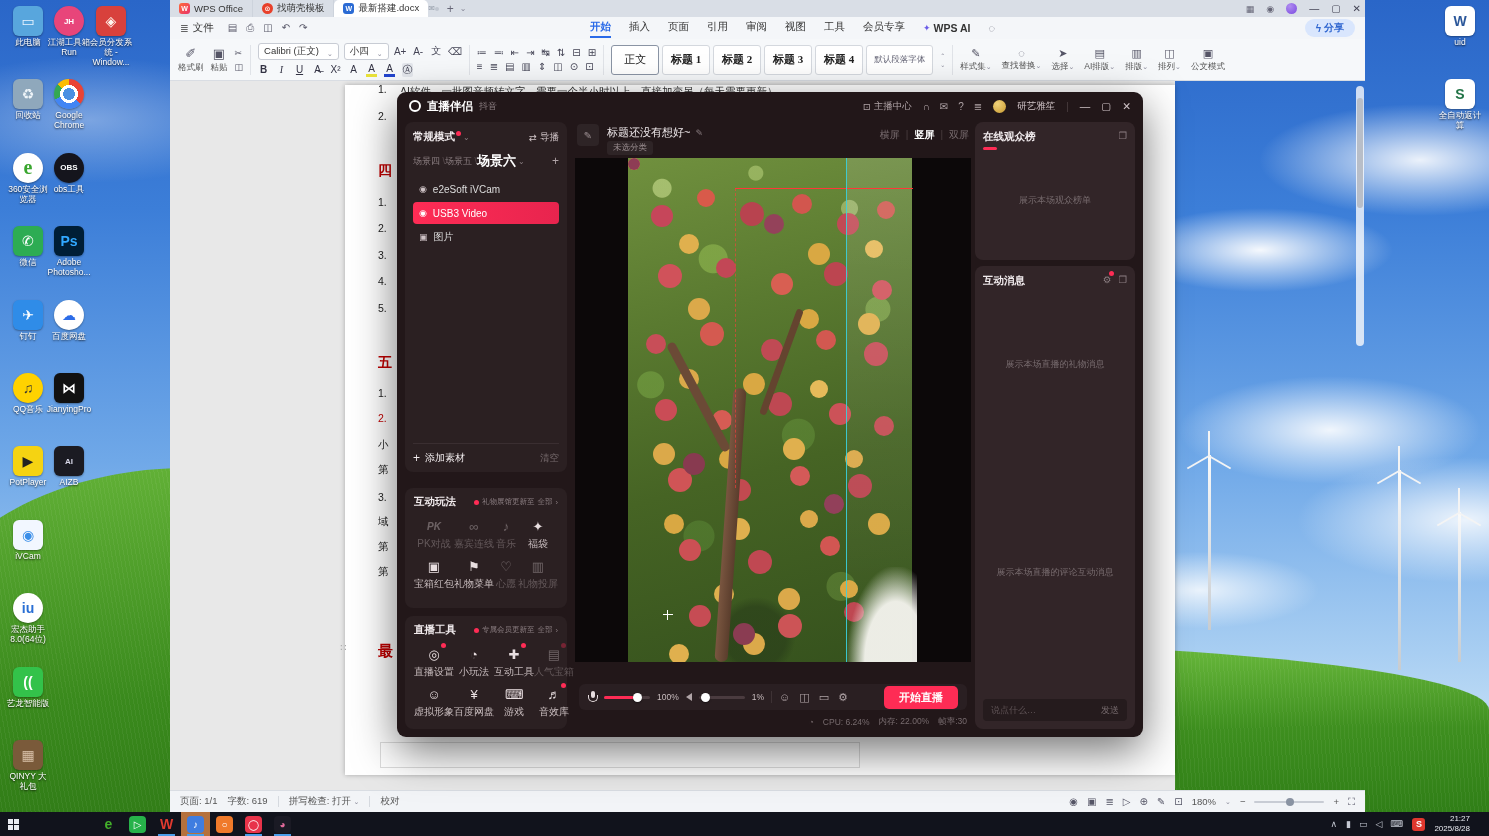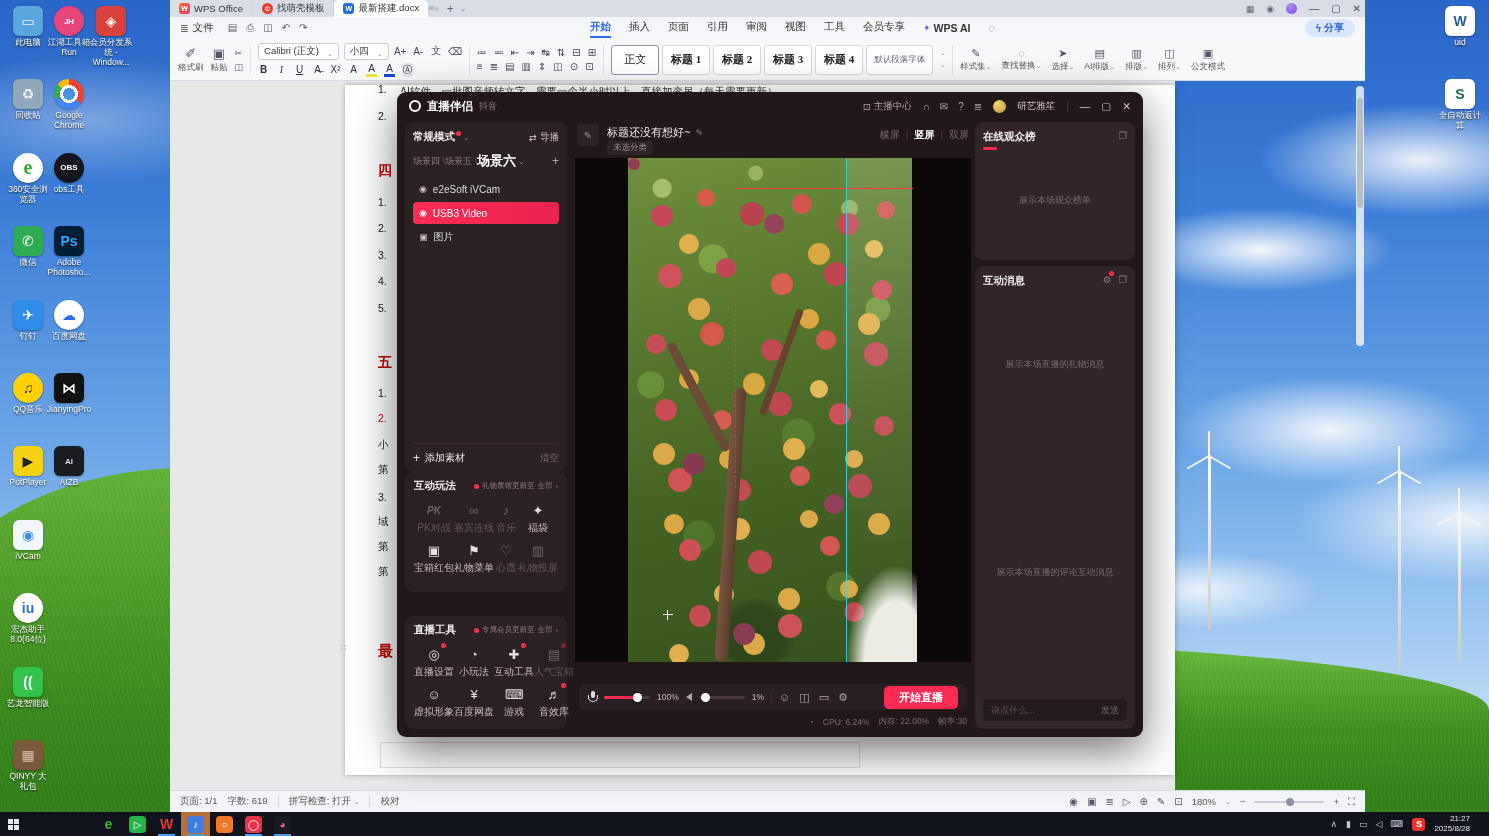--- a/index.html
+++ b/index.html
@@ -136,21 +136,21 @@
 .lr2 .cv{color:#8a7d80;font-size:8px;margin-left:2px}
 .scnplus{margin-left:auto;color:#b0a4a7;font-size:12px}
 .srcs{margin-top:8px;display:flex;flex-direction:column;gap:2px}
 .src{height:22px;border-radius:4px;display:flex;align-items:center;gap:6px;padding:0 6px;font-size:10px;color:#ddd}
 .src .sg{font-size:9px;color:#cfc3c6}
 .src.on{background:linear-gradient(90deg,#fe2c55,#e8244e);color:#fff}
 .src.on .sg{color:#fff}
 .addrow{position:absolute;left:8px;right:8px;bottom:7px;border-top:1px solid #3a2e31;padding-top:7px;display:flex;align-items:center;font-size:10px;color:#f0eaec}
 .addrow .ap{font-size:12px;margin-right:5px}
 .addrow .clr{margin-left:auto;color:#776b6e;font-size:9.5px}
-.cinter{top:350px;height:120px;padding:7px 9px}
+.cinter{top:366px;height:120px;padding:7px 9px}
 .ctools{top:494px;bottom:0;padding:7px 9px}
 .shead{display:flex;align-items:center;font-size:10.5px;font-weight:bold;color:#f0eaec;gap:4px}
 .shead .bd{margin-left:auto;display:flex;align-items:center;gap:3px;font-weight:normal;font-size:7.5px;color:#8a7d80}
 .ggrid{display:grid;grid-template-columns:repeat(4,1fr);row-gap:6px;margin-top:8px}
 .gi{display:flex;flex-direction:column;align-items:center;gap:2px;position:relative}
 .gi .gic{width:18px;height:18px;display:flex;align-items:center;justify-content:center;font-size:13px;color:#e8dee0}
 .gi .gic.txt{font-size:10px;font-style:italic;font-weight:bold}
 .gi .glb{font-size:10px;color:#c9bdbf;white-space:nowrap}
 .gi.dim{opacity:.35}
 .gi.dot::after{content:"";position:absolute;top:-2px;right:8px;width:5px;height:5px;border-radius:50%;background:#fe2c55}

